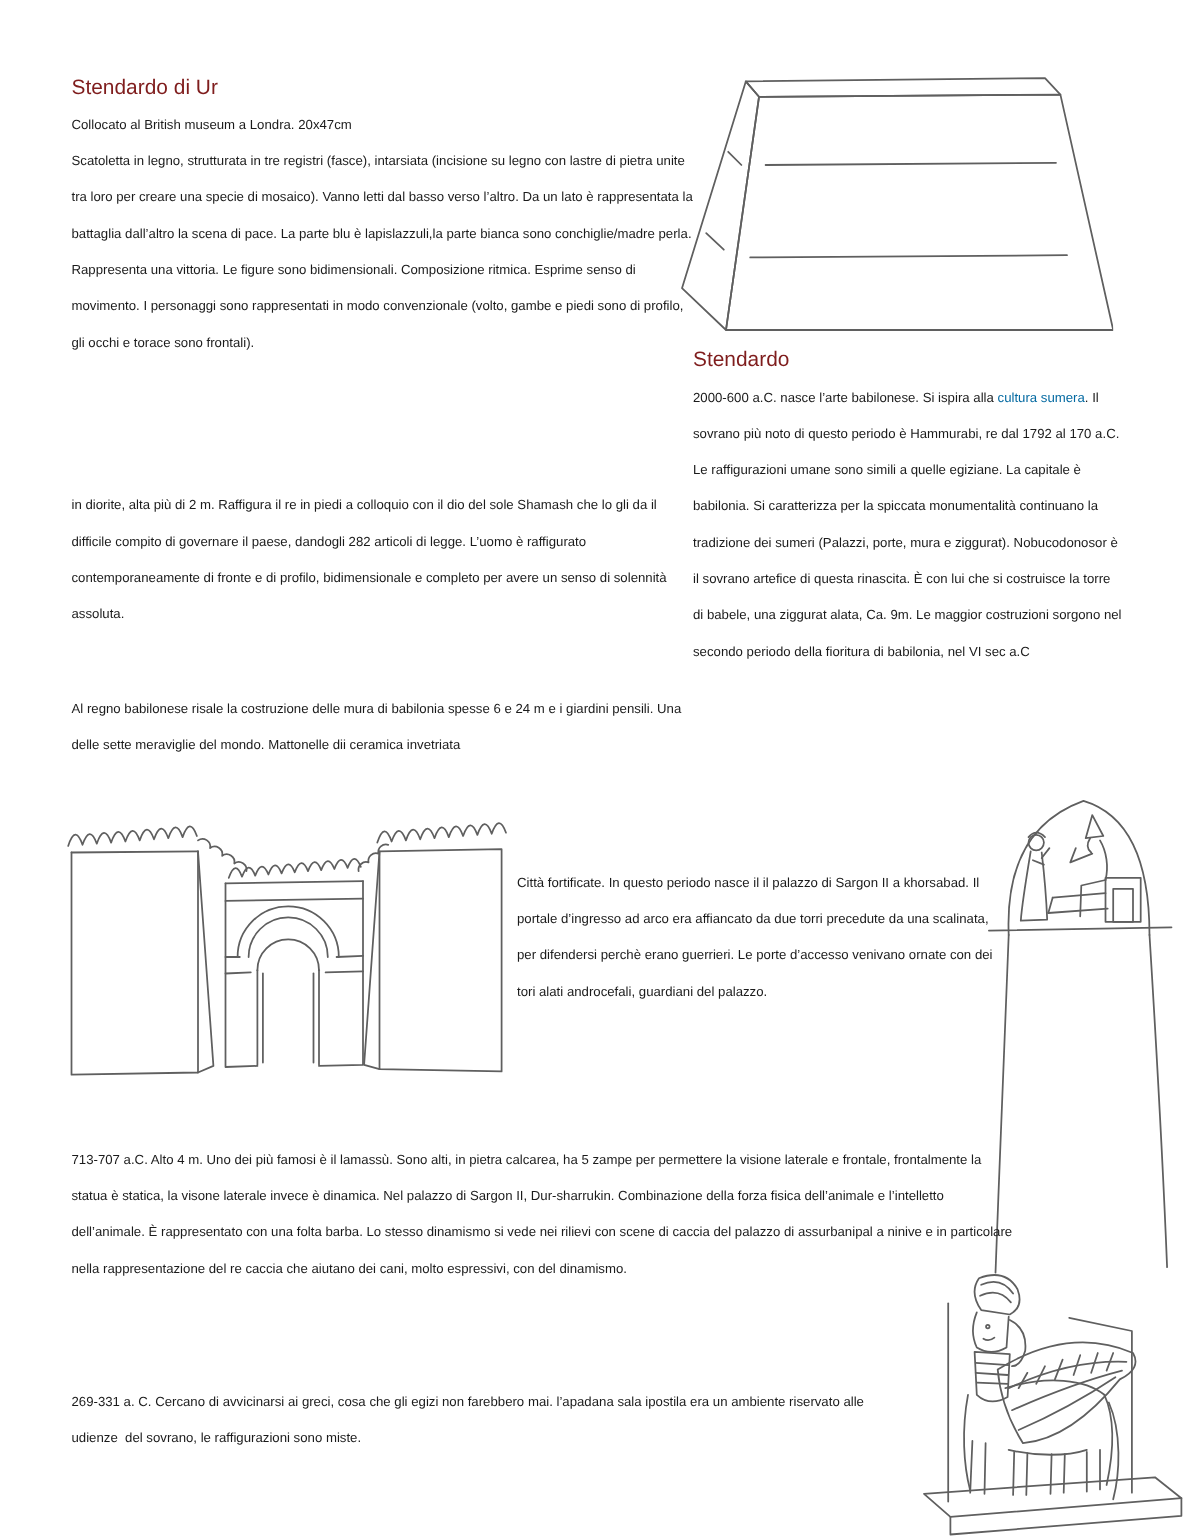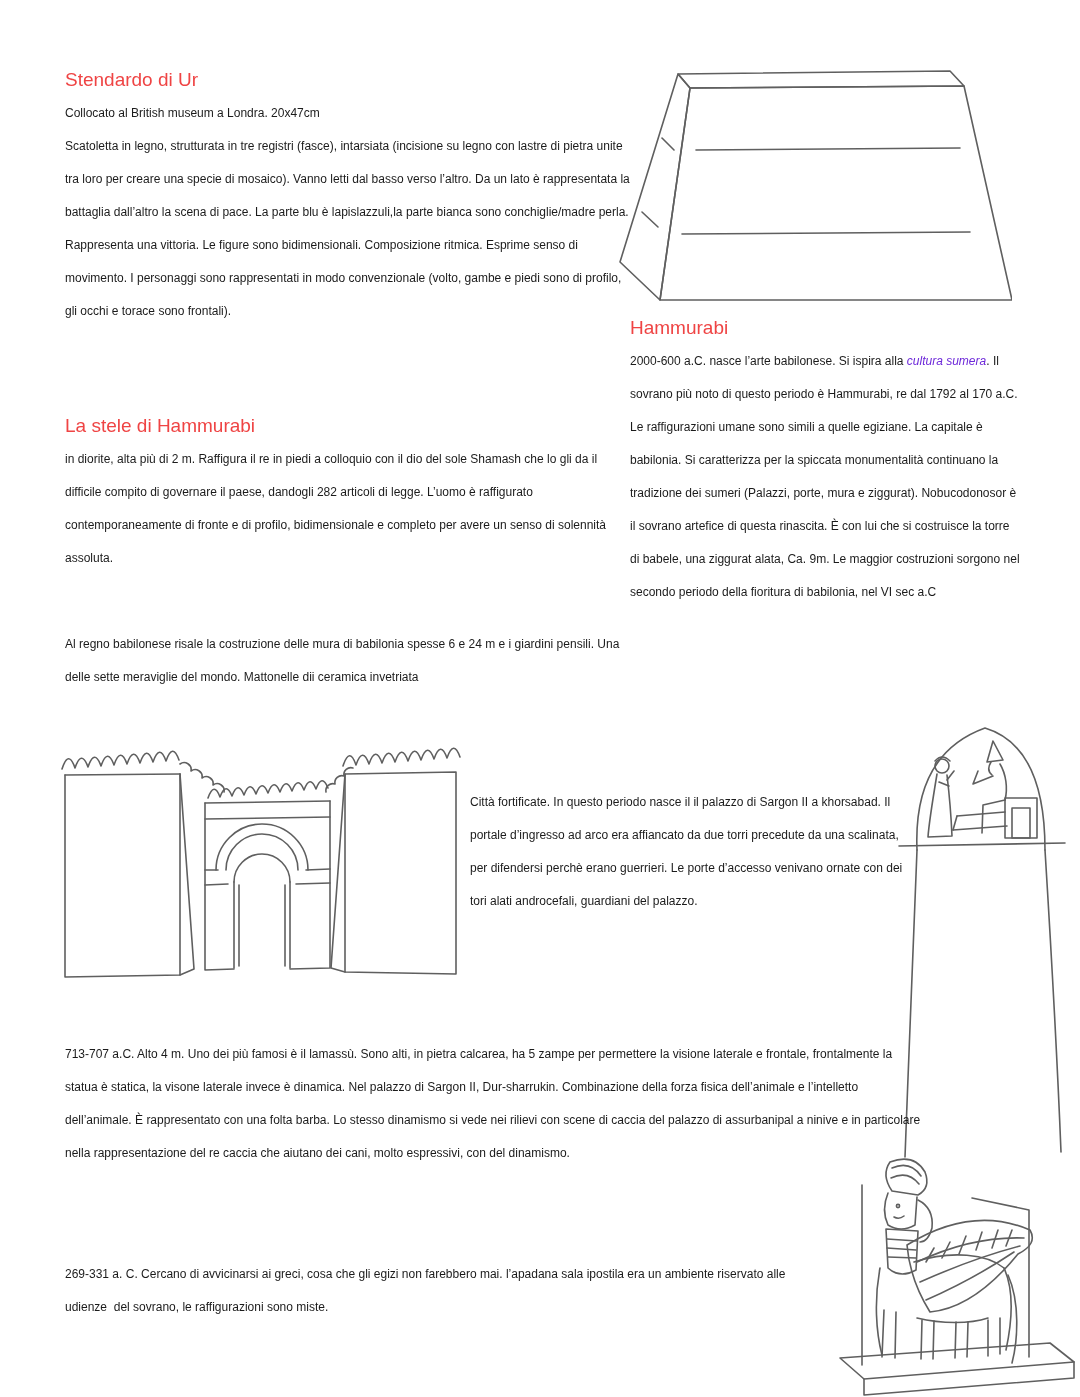--- a/index.html
+++ b/index.html
@@ -8,64 +8,63 @@
     width:1080px;height:1397px;
     background:#ffffff;
     font-family:"Liberation Sans",sans-serif;
     color:#1b1b1b;
     overflow:hidden;
   }
   .heading{
     position:absolute;
     font-size:19px;
     line-height:32px;
-    color:#ef4444;
+    color:#7f1d1d;
     white-space:pre-wrap;
   }
   .para{
     position:absolute;
     font-size:12px;
     line-height:33px;
     white-space:pre-wrap;
   }
-  .hl{color:#6d28d9;font-style:italic;}
+  .hl{color:#0369a1;}
   .sketch{position:absolute;}
   .sketch path, .sketch line, .sketch circle, .sketch polyline{
     fill:none;
     stroke:#5f5f5f;
     stroke-width:1.6;
     stroke-linecap:round;
     stroke-linejoin:round;
   }
 </style>
 </head>
 <body>
 
 <div class="page">
 
   <div class="heading" style="left:65px;top:64px;width:560px">Stendardo di Ur</div>
   <div class="para" style="left:65px;top:97px;width:565px">Collocato al British museum a Londra. 20x47cm
 Scatoletta in legno, strutturata in tre registri (fasce), intarsiata (incisione su legno con lastre di pietra unite tra loro per creare una specie di mosaico). Vanno letti dal basso verso l’altro. Da un lato è rappresentata la battaglia dall’altro la scena di pace. La parte blu è lapislazzuli,la parte bianca sono conchiglie/madre perla. Rappresenta una vittoria. Le figure sono bidimensionali. Composizione ritmica. Esprime senso di movimento. I personaggi sono rappresentati in modo convenzionale (volto, gambe e piedi sono di profilo, gli occhi e torace sono frontali).</div>
 
-  <div class="heading" style="left:65px;top:410px;width:560px">La stele di Hammurabi</div>
   <div class="para" style="left:65px;top:443px;width:565px">in diorite, alta più di 2 m. Raffigura il re in piedi a colloquio con il dio del sole Shamash che lo gli da il difficile compito di governare il paese, dandogli 282 articoli di legge. L’uomo è raffigurato contemporaneamente di fronte e di profilo, bidimensionale e completo per avere un senso di solennità assoluta.</div>
 
   <div class="para" style="left:65px;top:628px;width:565px">Al regno babilonese risale la costruzione delle mura di babilonia spesse 6 e 24 m e i giardini pensili. Una delle sette meraviglie del mondo. Mattonelle dii ceramica invetriata</div>
 
   <svg class="sketch" style="left:612px;top:62px" width="400" height="245" viewBox="0 0 400 245">
     <path d="M 66,12 L 338,9 L 352,24 L 78,26 Z"></path>
     <path d="M 78,26 L 352,24 L 400,238 L 48,238 Z"></path>
     <path d="M 66,12 L 78,26 L 48,238 L 8,200 Z"></path>
     <path d="M 84,88 L 348,86"></path>
     <path d="M 70,172 L 358,170"></path>
     <path d="M 50,76 L 62,88"></path>
     <path d="M 30,150 L 46,165"></path>
   </svg>
 
-  <div class="heading" style="left:630px;top:312px;width:390px">Hammurabi</div>
+  <div class="heading" style="left:630px;top:312px;width:390px">Stendardo</div>
   <div class="para" style="left:630px;top:345px;width:392px"><span>2000-600 a.C. nasce l’arte babilonese. Si ispira alla </span><span class="hl">cultura sumera</span><span>. Il sovrano più noto di questo periodo è Hammurabi, re dal 1792 al 170 a.C. Le raffigurazioni umane sono simili a quelle egiziane. La capitale è babilonia. Si caratterizza per la spiccata monumentalità continuano la tradizione dei sumeri (Palazzi, porte, mura e ziggurat). Nobucodonosor è il sovrano artefice di questa rinascita. È con lui che si costruisce la torre di babele, una ziggurat alata, Ca. 9m. Le maggior costruzioni sorgono nel secondo periodo della fioritura di babilonia, nel VI sec a.C</span></div>
 
   <svg class="sketch" style="left:58px;top:722px" width="405" height="285" viewBox="0 0 405 285">
 
     <path d="M 4,47 q 6.5,-20 13,-1 q 6.5,-19 13,-1 q 6.5,-19 13,-1 q 6.5,-19 13,-1 q 6.5,-19 13,-1 q 6.5,-19 13,-1 q 6.5,-19 13,-1 q 6.5,-19 13,-1 q 6.5,-19 13,-1"></path>
 
     <path d="M 7,53 L 122,52"></path>
     <path d="M 7,53 L 7,255 L 122,253 L 122,52"></path>
     <path d="M 122,52 L 136,247 L 122,253"></path>
 

